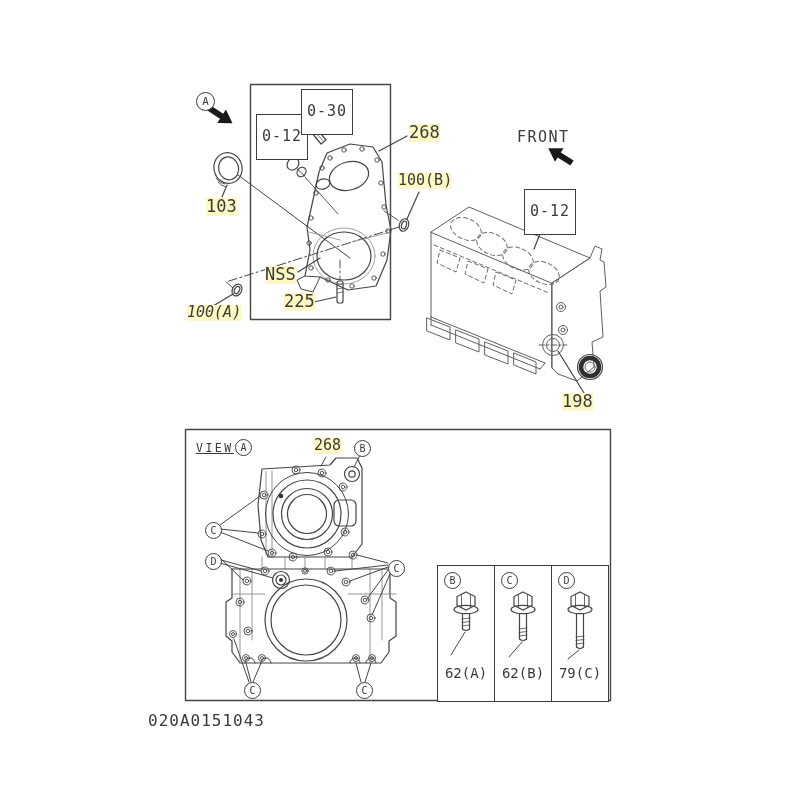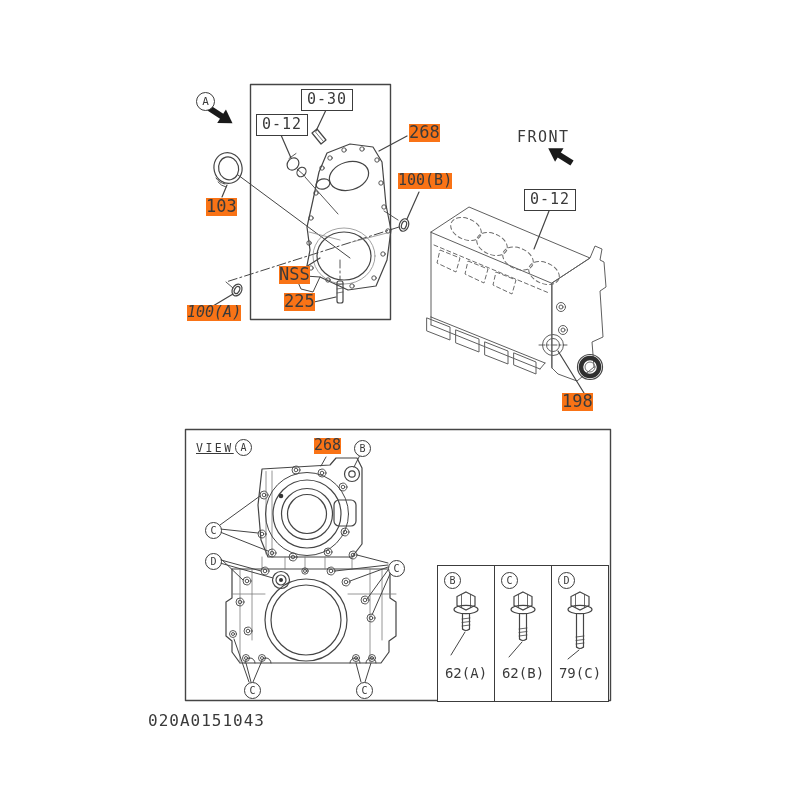--- a/index.html
+++ b/index.html
@@ -1,25 +1,25 @@
 <!DOCTYPE html>
 <html><head>
 <meta charset="utf-8">
 <style>
   html,body{margin:0;padding:0;background:#fff;}
   .canvas{
     position:relative;width:800px;height:800px;background:#fff;overflow:hidden;
     font-family:"DejaVu Sans Mono","Liberation Mono",monospace;color:#3a3a3a;
   }
   .art{position:absolute;left:0;top:0;}
-  .lbl{position:absolute;font-size:17px;white-space:nowrap;background:#f97316;line-height:1.05;text-align:center;}
+  .lbl{position:absolute;font-size:17px;white-space:nowrap;background:#fef9c3;line-height:1.05;text-align:center;}
   .lbl.small{font-size:15px;}
   .refbox{
     position:absolute;border:1.6px solid #3c3c3c;background:#fff;
-    font-size:15px;line-height:19px;height:20px;padding:0 5px;
+    font-size:15px;line-height:19px;height:20px;padding:12px 5px;
     text-align:center;letter-spacing:1px;white-space:nowrap;
   }
   .cmark{
     position:absolute;border:1.4px solid #3c3c3c;border-radius:50%;background:#fff;
     width:15px;height:15px;font-size:10px;line-height:15px;text-align:center;
   }
   .cmark.big{width:17px;height:17px;font-size:11px;line-height:17px;}
   .viewword{position:absolute;font-size:11.5px;letter-spacing:2.5px;white-space:nowrap;text-decoration:underline;}
   .frontword{position:absolute;font-size:15px;letter-spacing:1.5px;white-space:nowrap;}
   .figcode{position:absolute;font-size:16px;letter-spacing:1px;white-space:nowrap;}
@@ -256,21 +256,21 @@
       </g>
     </g>
   </svg>
 
   <div class="cmark big" style="left:196px;top:92px;">A</div>
   <div class="refbox" style="left:256px;top:114px;">0-12</div>
   <div class="refbox" style="left:301px;top:89px;">0-30</div>
   <div class="lbl" style="left:409px;top:124px;">268</div>
   <div class="lbl small" style="left:398px;top:173px;">100(B)</div>
   <div class="lbl" style="left:206px;top:198px;">103</div>
-  <div class="lbl" style="left:279px;top:266px;">NSS</div>
+  <div class="lbl" style="left:265px;top:266px;">NSS</div>
   <div class="lbl" style="left:284px;top:293px;">225</div>
   <div class="lbl small" style="left:187px;top:305px;font-style:italic;">100(A)</div>
   <div class="frontword" style="left:517px;top:128px;">FRONT</div>
   <div class="refbox" style="left:524px;top:189px;">0-12</div>
   <div class="lbl" style="left:562px;top:393px;">198</div>
 
   <div class="viewword" style="left:196px;top:441px;">VIEW</div>
   <div class="cmark" style="left:235px;top:439px;">A</div>
   <div class="lbl small" style="left:314px;top:438px;">268</div>
   <div class="cmark" style="left:354px;top:440px;">B</div>

